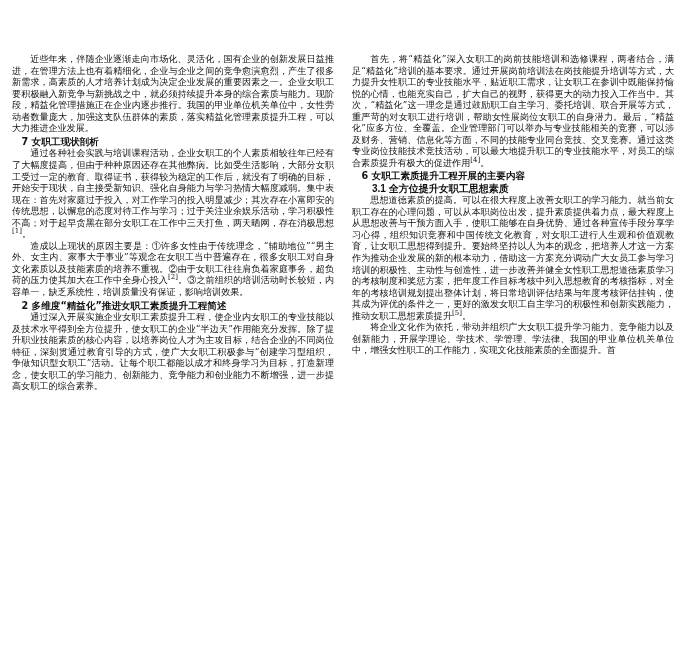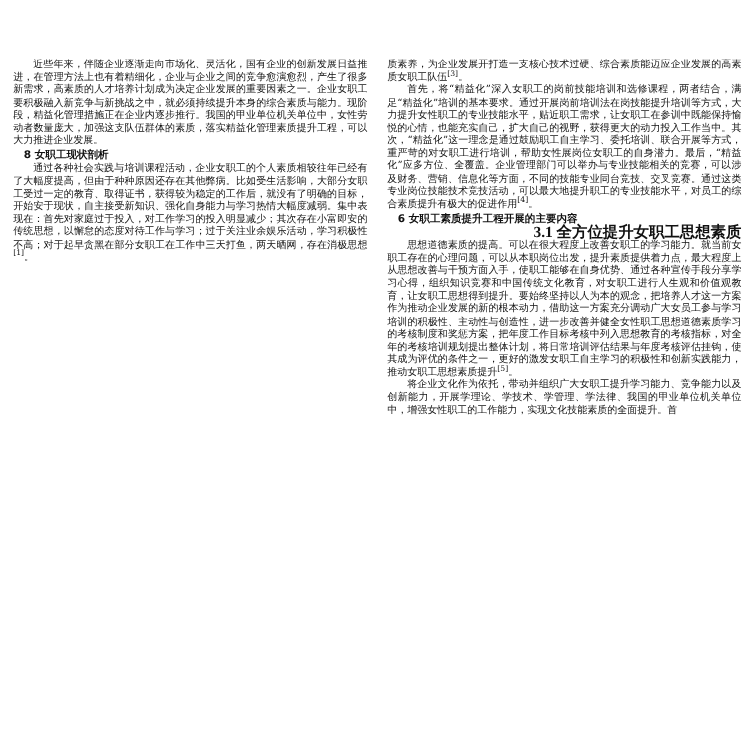--- a/index.html
+++ b/index.html
@@ -51,47 +51,48 @@
   }
   .heading1 {
     font-size: 9.6px;
     line-height: 12.6px;
     font-weight: bold;
     text-indent: 1em;
     font-family: "DejaVu Sans", "Liberation Sans", sans-serif;
     margin-top: 1px;
   }
   .heading2 {
-    font-size: 14px;
+    font-size: 10px;
     line-height: 12.2px;
     font-weight: bold;
     text-indent: 2em;
-    font-family: Liberation Serif, serif;
-    text-align: right;
+    font-family: Liberation Sans, sans-serif;
   }
   sup {
     font-size: 7px;
     vertical-align: super;
     line-height: 0;
   }
 </style>
 </head>
 <body>
 
 <div class="page">
   <div class="columns">
 
     <div class="col">
       <p class="para">近些年来，伴随企业逐渐走向市场化、灵活化，国有企业的创新发展日益推进，在管理方法上也有着精细化，企业与企业之间的竞争愈演愈烈，产生了很多新需求，高素质的人才培养计划成为决定企业发展的重要因素之一。企业女职工要积极融入新竞争与新挑战之中，就必须持续提升本身的综合素质与能力。现阶段，精益化管理措施正在企业内逐步推行。我国的甲业单位机关单位中，女性劳动者数量庞大，加强这支队伍群体的素质，落实精益化管理素质提升工程，可以大力推进企业发展。</p>
-      <h2 class="heading1">8 女职工现状剖析</h2>
+      <h2 class="heading1">7 女职工现状剖析</h2>
       <p class="para">通过各种社会实践与培训课程活动，企业女职工的个人素质相较往年已经有了大幅度提高，但由于种种原因还存在其他弊病。比如受生活影响，大部分女职工受过一定的教育、取得证书，获得较为稳定的工作后，就没有了明确的目标，开始安于现状，自主接受新知识、强化自身能力与学习热情大幅度减弱。集中表现在：首先对家庭过于投入，对工作学习的投入明显减少；其次存在小富即安的传统思想，以懈怠的态度对待工作与学习；过于关注业余娱乐活动，学习积极性不高；对于起早贪黑在部分女职工在工作中三天打鱼，两天晒网，存在消极思想<sup>[1]</sup>。</p>
+      <p class="para">造成以上现状的原因主要是：①许多女性由于传统理念，“辅助地位”“男主外、女主内、家事大于事业”等观念在女职工当中普遍存在，很多女职工对自身文化素质以及技能素质的培养不重视。②由于女职工往往肩负着家庭事务，超负荷的压力使其加大在工作中全身心投入<sup>[2]</sup>。③之前组织的培训活动时长较短，内容单一，缺乏系统性，培训质量没有保证，影响培训效果。</p>
+      <h2 class="heading1">2 多维度“精益化”推进女职工素质提升工程简述</h2>
+      <p class="para">通过深入开展实施企业女职工素质提升工程，使企业内女职工的专业技能以及技术水平得到全方位提升，使女职工的企业“半边天”作用能充分发挥。除了提升职业技能素质的核心内容，以培养岗位人才为主攻目标，结合企业的不同岗位特征，深刻贯通过教育引导的方式，使广大女职工积极参与“创建学习型组织，争做知识型女职工”活动。让每个职工都能以成才和终身学习为目标，打造新理念，使女职工的学习能力、创新能力、竞争能力和创业能力不断增强，进一步提高女职工的综合素养。</p>
     </div>
 
     <div class="col">
-      <p class="para noindent">质素养，为企业发展开打造一支核心技术过硬、综合素质能迈应企业发展的高素质女职工队伍<sup>[3]</sup>。</p>
       <p class="para">首先，将“精益化”深入女职工的岗前技能培训和选修课程，两者结合，满足“精益化”培训的基本要求。通过开展岗前培训法在岗技能提升培训等方式，大力提升女性职工的专业技能水平，贴近职工需求，让女职工在参训中既能保持愉悦的心情，也能充实自己，扩大自己的视野，获得更大的动力投入工作当中。其次，“精益化”这一理念是通过鼓励职工自主学习、委托培训、联合开展等方式，重严苛的对女职工进行培训，帮助女性展岗位女职工的自身潜力。最后，“精益化”应多方位、全覆盖。企业管理部门可以举办与专业技能相关的竞赛，可以涉及财务、营销、信息化等方面，不同的技能专业同台竞技、交叉竞赛。通过这类专业岗位技能技术竞技活动，可以最大地提升职工的专业技能水平，对员工的综合素质提升有极大的促进作用<sup>[4]</sup>。</p>
       <h2 class="heading1">6 女职工素质提升工程开展的主要内容</h2>
       <h3 class="heading2">3.1 全方位提升女职工思想素质</h3>
       <p class="para">思想道德素质的提高。可以在很大程度上改善女职工的学习能力。就当前女职工存在的心理问题，可以从本职岗位出发，提升素质提供着力点，最大程度上从思想改善与干预方面入手，使职工能够在自身优势、通过各种宣传手段分享学习心得，组织知识竞赛和中国传统文化教育，对女职工进行人生观和价值观教育，让女职工思想得到提升。要始终坚持以人为本的观念，把培养人才这一方案作为推动企业发展的新的根本动力，借助这一方案充分调动广大女员工参与学习培训的积极性、主动性与创造性，进一步改善并健全女性职工思想道德素质学习的考核制度和奖惩方案，把年度工作目标考核中列入思想教育的考核指标，对全年的考核培训规划提出整体计划，将日常培训评估结果与年度考核评估挂钩，使其成为评优的条件之一，更好的激发女职工自主学习的积极性和创新实践能力，推动女职工思想素质提升<sup>[5]</sup>。</p>
       <p class="para">将企业文化作为依托，带动并组织广大女职工提升学习能力、竞争能力以及创新能力，开展学理论、学技术、学管理、学法律、我国的甲业单位机关单位中，增强女性职工的工作能力，实现文化技能素质的全面提升。首</p>
     </div>
 
   </div>
 </div>
 

